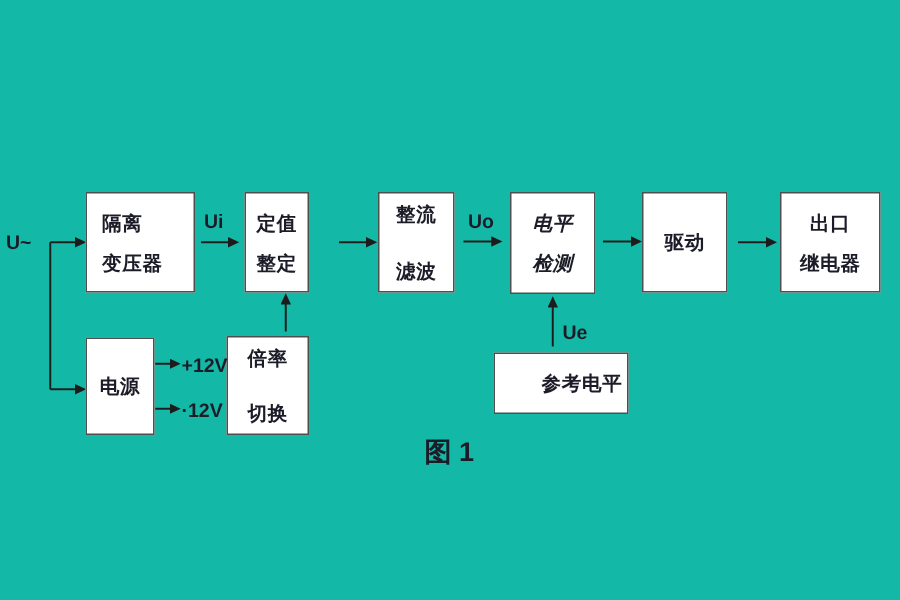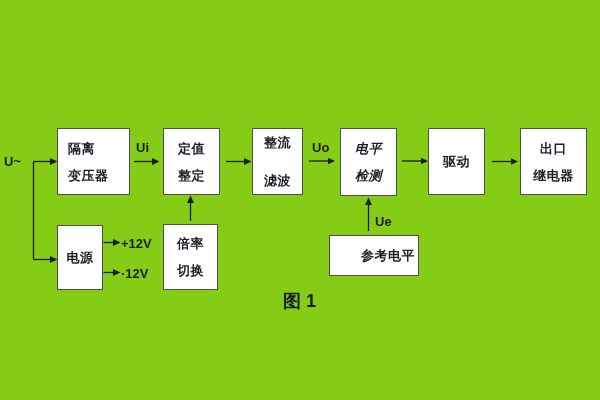--- a/index.html
+++ b/index.html
@@ -4,21 +4,21 @@
 <style>
   html, body {
     margin: 0;
     padding: 0;
     background: #ffffff;
   }
   .canvas {
     position: relative;
     width: 600px;
     height: 400px;
-    background: #84cc16;
+    background: #14b8a6;
     font-family: "Liberation Sans", sans-serif;
     overflow: hidden;
   }
   .wires {
     position: absolute;
     left: 0;
     top: 0;
     width: 600px;
     height: 400px;
   }
@@ -56,27 +56,27 @@
   .caption {
     position: absolute;
     font-size: 18px;
     font-weight: 700;
     color: #1c1c28;
     white-space: nowrap;
   }
 
   
   #b-iso  { left: 57px;  top: 128px; width: 73px; height: 67px; }
-  #b-set  { left: 163px; top: 128px; width: 57px; height: 67px; align-items: center; }
+  #b-set  { left: 163px; top: 128px; width: 43px; height: 67px; align-items: center; }
   #b-rect { left: 252px; top: 128px; width: 51px; height: 67px; justify-content: space-between; }
   #b-det  { left: 340px; top: 128px; width: 57px; height: 68px; font-style: italic; }
   #b-drv  { left: 428px; top: 128px; width: 57px; height: 67px; }
   #b-rel  { left: 520px; top: 128px; width: 67px; height: 67px; }
   #b-pwr  { left: 57px;  top: 225px; width: 46px; height: 65px; font-family: Liberation Serif, serif; }
-  #b-rat  { left: 163px; top: 224px; width: 55px; height: 66px; }
+  #b-rat  { left: 151px; top: 224px; width: 55px; height: 66px; justify-content: space-between; }
   #b-ref  { left: 329px; top: 235px; width: 90px; height: 41px; padding-left: 28px; }
 
   
   #l-uin  { left: 4px;   top: 154px; }
   #l-ui   { left: 136px; top: 140px; }
   #l-uo   { left: 312px; top: 140px; }
   #l-ue   { left: 375px; top: 214px; }
   #l-p12  { left: 121px; top: 236px; }
   #l-n12  { left: 121px; top: 266px; }
   #l-cap  { left: 283px; top: 289px; }

